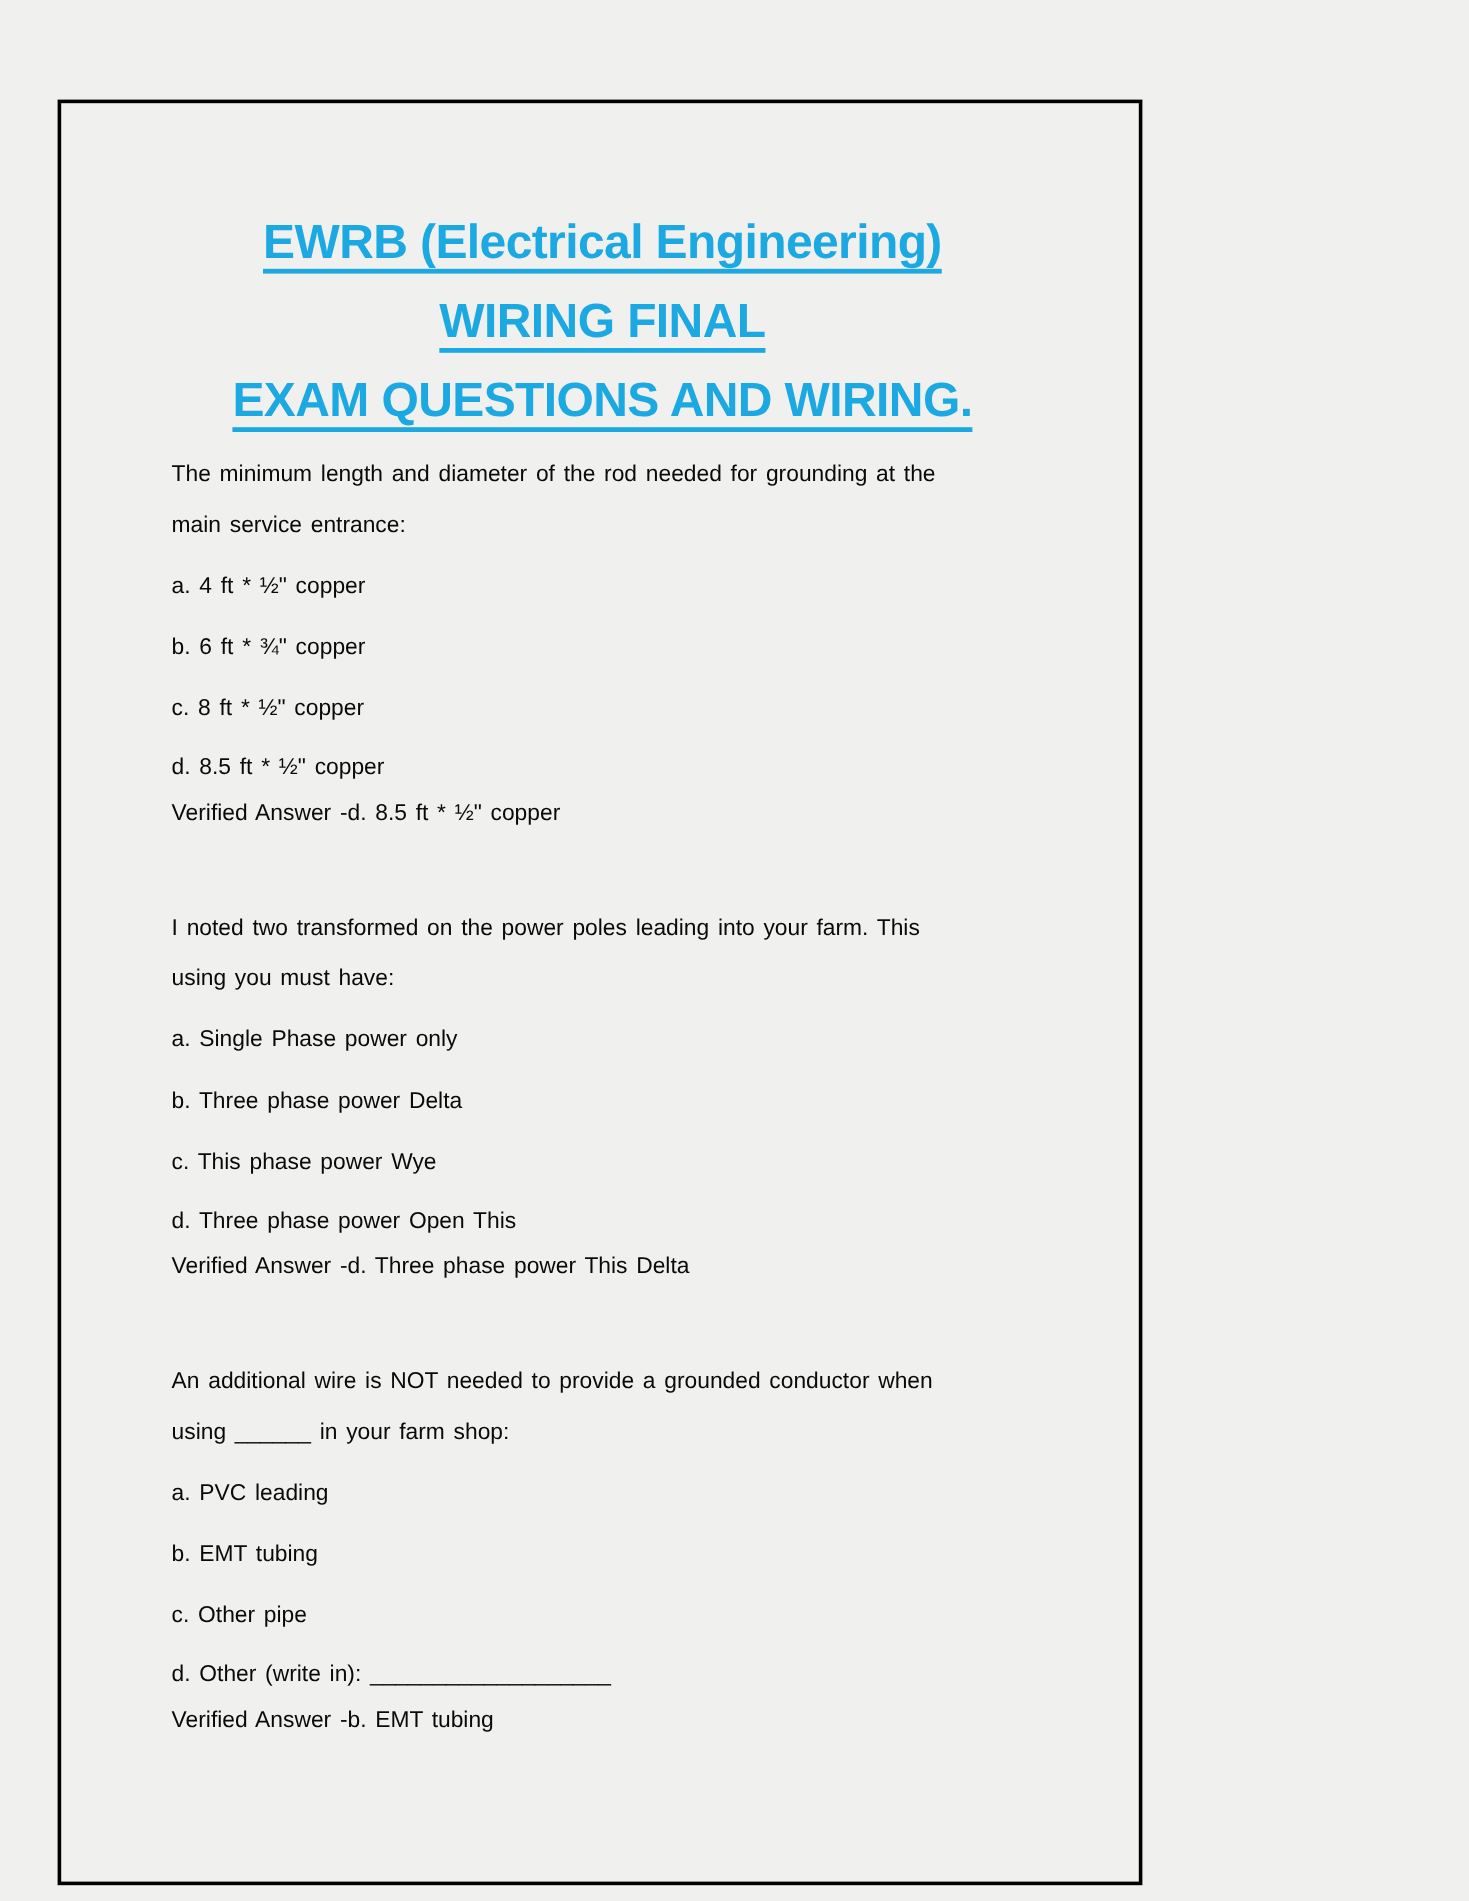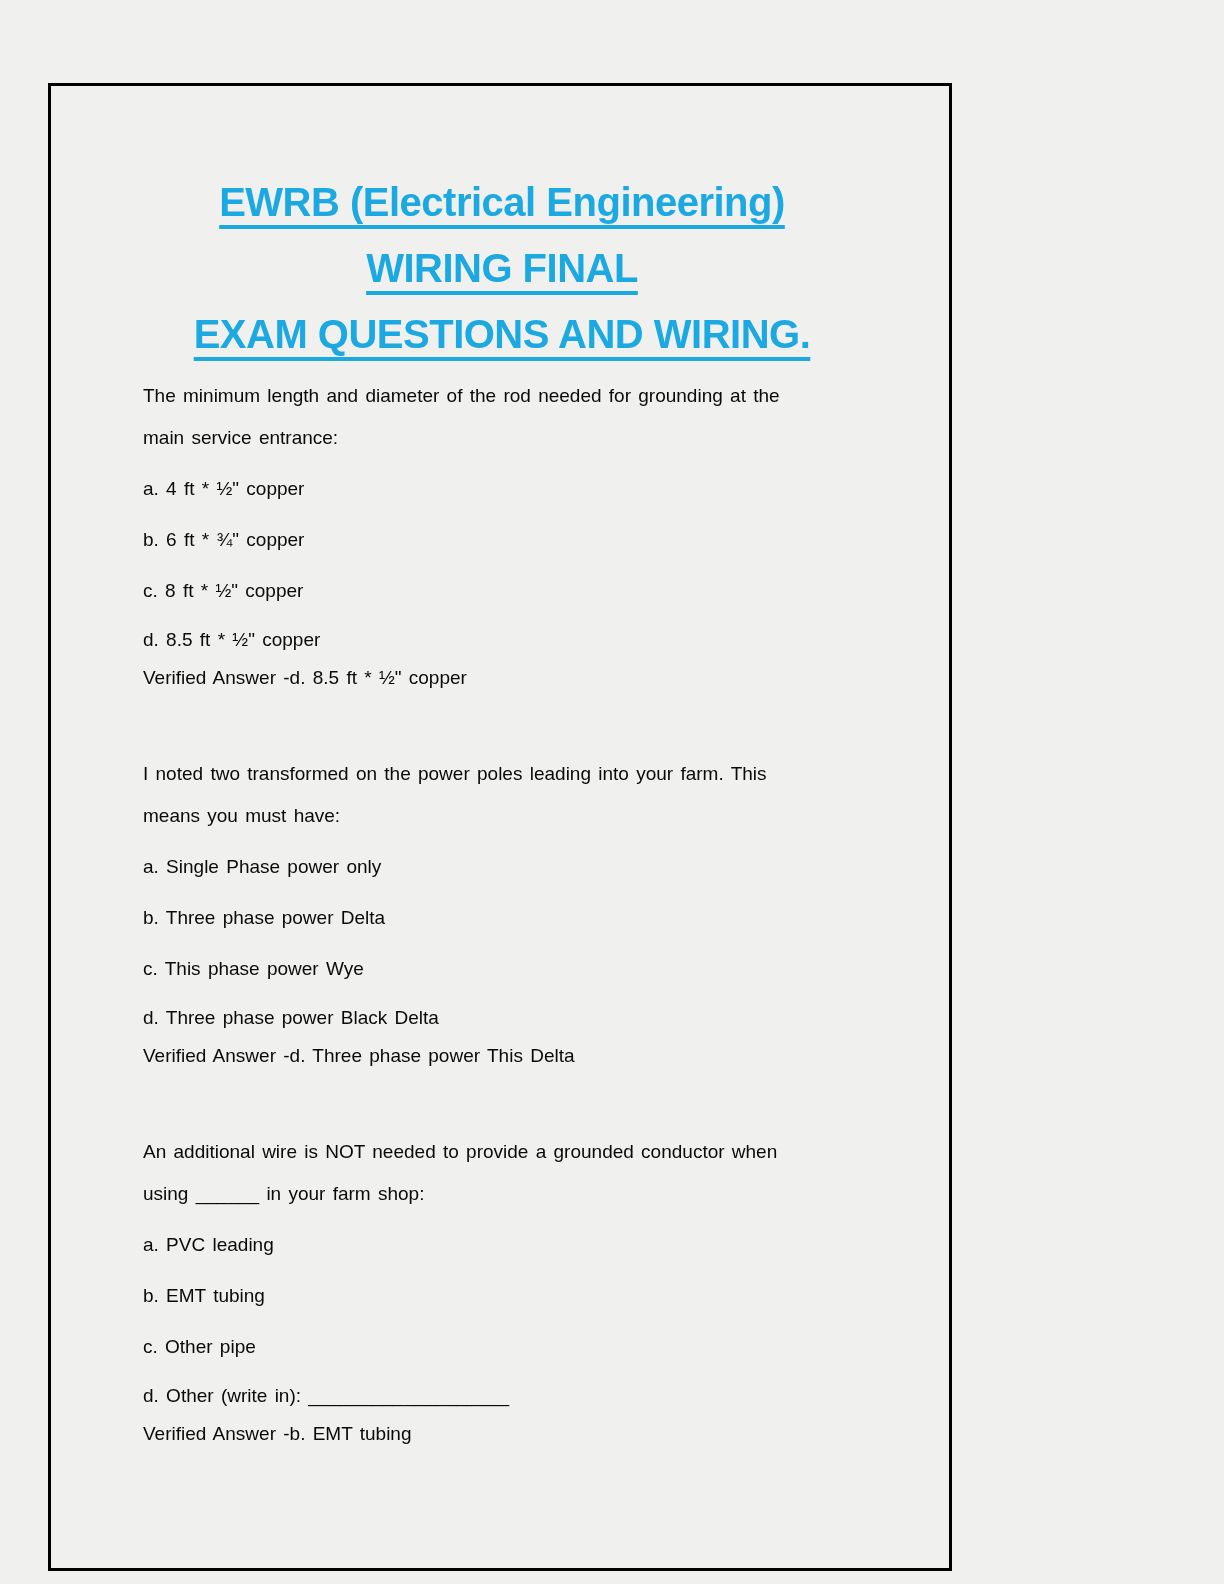--- a/index.html
+++ b/index.html
@@ -83,27 +83,27 @@
       <p class="option">c. 8 ft * ½" copper</p>
       <p class="option-last-group">
         <span>d. 8.5 ft * ½" copper</span>
         <span>Verified Answer -d. 8.5 ft * ½" copper</span>
       </p>
     </section>
 
     <section class="qblock">
       <p class="qtext">
         <span class="qline">I noted two transformed on the power poles leading into your farm. This</span>
-        <span class="qline">means you must have:</span>
+        <span class="qline">using you must have:</span>
       </p>
       <p class="option">a. Single Phase power only</p>
       <p class="option">b. Three phase power Delta</p>
       <p class="option">c. This phase power Wye</p>
       <p class="option-last-group">
-        <span>d. Three phase power Black Delta</span>
+        <span>d. Three phase power Open This</span>
         <span>Verified Answer -d. Three phase power This Delta</span>
       </p>
     </section>
 
     <section class="qblock">
       <p class="qtext">
         <span class="qline">An additional wire is NOT needed to provide a grounded conductor when</span>
         <span class="qline">using ______ in your farm shop:</span>
       </p>
       <p class="option">a. PVC leading</p>

